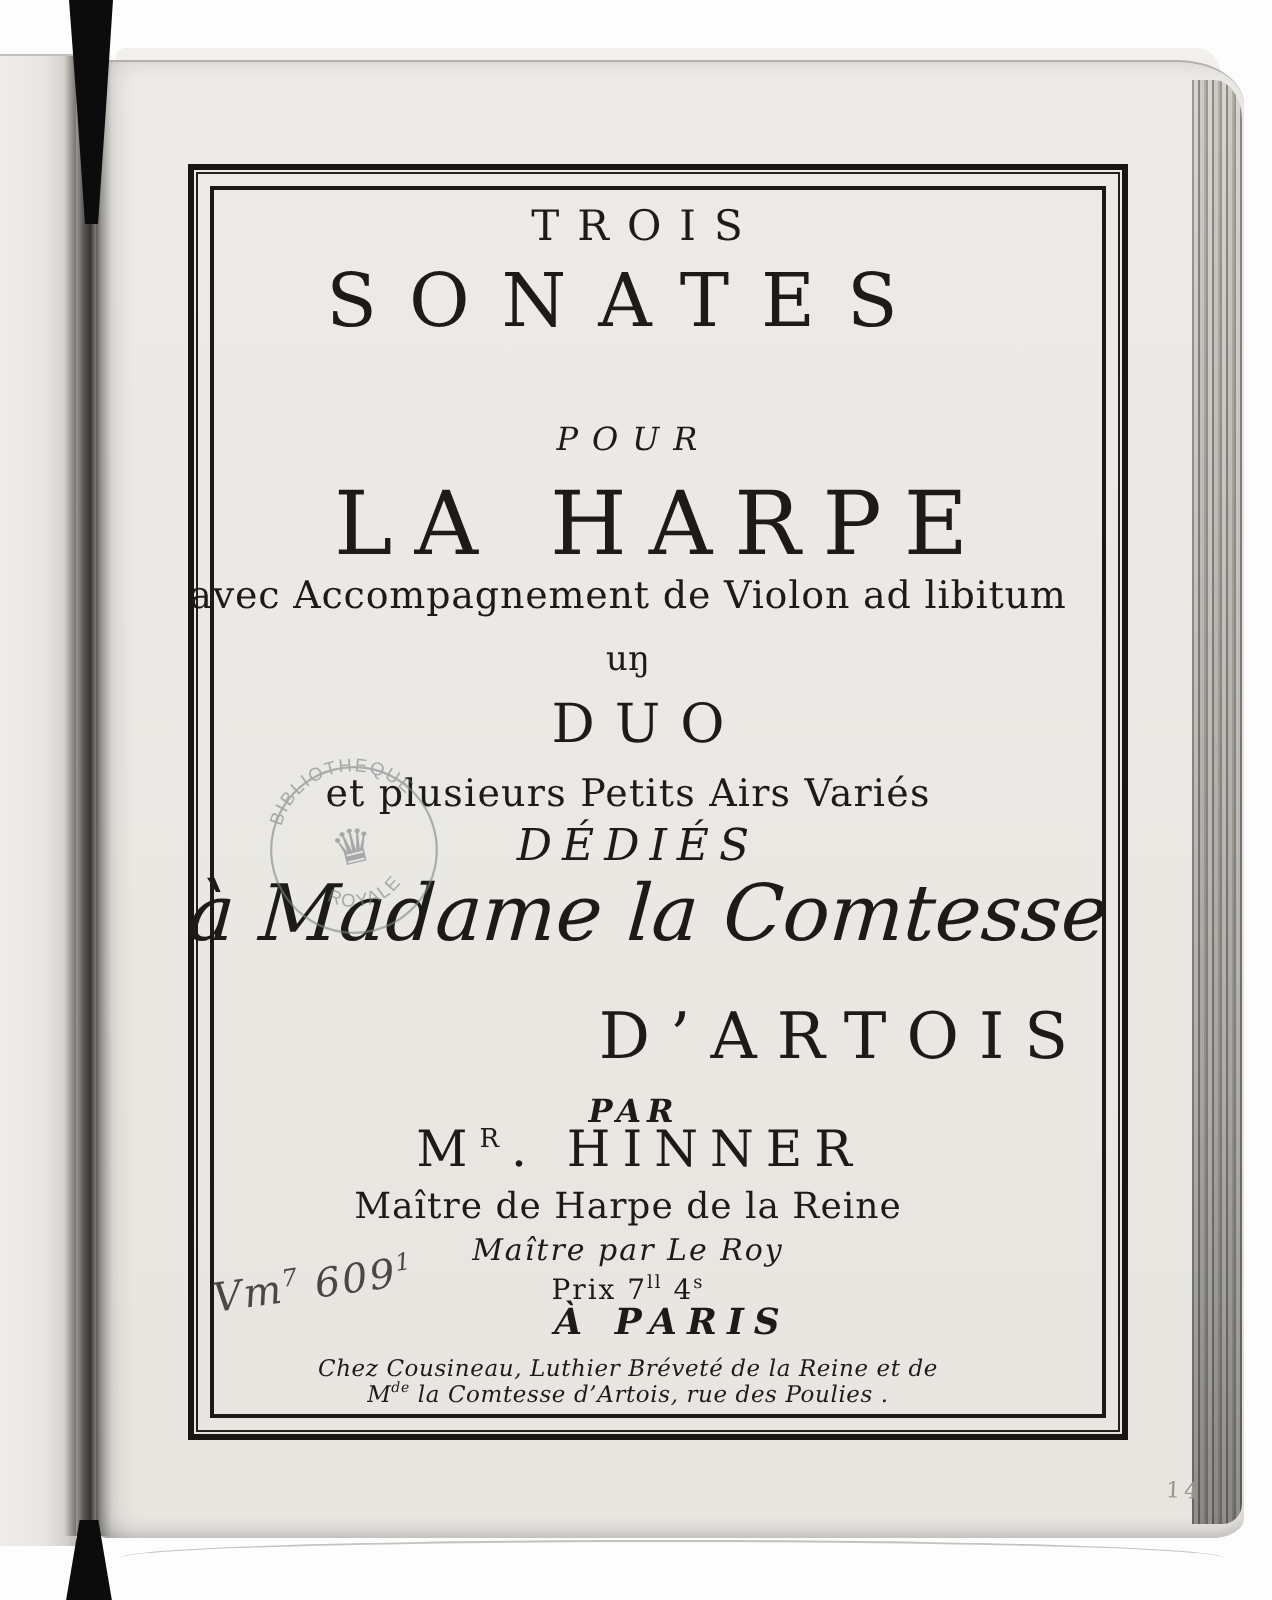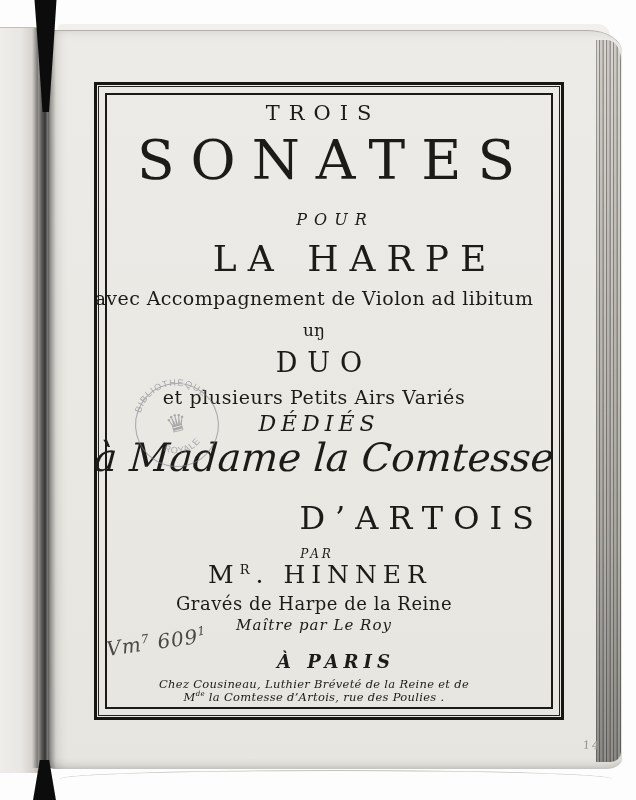--- a/index.html
+++ b/index.html
@@ -34,31 +34,31 @@
 
   
   .frame{position:absolute;left:94px;top:82px;width:464px;height:632px;border:3px solid #181613;}
   .frame2{position:absolute;inset:1px;border:1px solid #24211d;}
   .frame3{position:absolute;inset:8px;border:2px solid #1c1916;}
 
   
   .text-layer{position:absolute;left:94px;top:82px;width:440px;height:632px;}
   .line{position:absolute;left:0;width:100%;text-align:center;line-height:1.05;white-space:nowrap;}
   .l-trois   {top:20px; font-size:21px;letter-spacing:9px; padding-left:9px;}
-  .l-sonates {top:50px; font-size:55px;letter-spacing:16px;padding-left:20px;}
-  .l-pour    {top:130px;font-size:16px;letter-spacing:7px; padding-left:21px;font-style:italic;}
-  .l-harpe   {top:158px;font-size:36px;letter-spacing:11px;padding-left:17px;margin-left:24px;}
+  .l-sonates {top:50px; font-size:37px;letter-spacing:16px;padding-left:0;}
+  .l-pour    {top:130px;font-size:16px;letter-spacing:7px; padding-left:3px;font-style:italic;}
+  .l-harpe   {top:158px;font-size:44px;letter-spacing:11px;padding-left:17px;}
   .l-accomp  {top:207px;font-size:19px;letter-spacing:.4px;}
   .l-un      {top:240px;font-size:17px;}
   .l-duo     {top:267px;font-size:27px;letter-spacing:10px;padding-left:10px;}
   .l-airs    {top:306px;font-size:19px;letter-spacing:.6px;}
   .l-dedies  {top:330px;font-size:22px;letter-spacing:5px;padding-left:5px;font-style:italic;}
   .l-script  {top:356px;font-size:39px;font-style:italic;transform:skewX(-4deg);}
   .l-dartois {top:420px;font-size:32px;letter-spacing:10px;padding-left:10px;text-align:right;}
-  .l-par     {top:466px;font-size:12px;letter-spacing:3px;padding-left:3px;font-style:italic;}
+  .l-par     {top:466px;font-size:16px;letter-spacing:3px;padding-left:3px;font-style:italic;font-weight:bold;}
   .l-hinner  {top:480px;font-size:25px;letter-spacing:6px;padding-left:6px;}
   .l-hinner sup{font-size:13px;}
   .l-maitre  {top:513px;font-size:18px;letter-spacing:.5px;}
   .l-graves  {top:536px;font-size:15px;font-style:italic;letter-spacing:1px;}
   .l-prix    {top:556px;font-size:14px;letter-spacing:1px;}
   .l-prix sup{font-size:9px;}
   .l-paris   {top:571px;font-size:18px;letter-spacing:5px;padding-left:22px;font-style:italic;font-weight:bold;}
   .l-impr1   {top:596px;font-size:11.5px;font-style:italic;letter-spacing:.3px;}
   .l-impr2   {top:609px;font-size:11.5px;font-style:italic;letter-spacing:.3px;}
   .l-impr2 sup{font-size:7px;}
@@ -104,22 +104,23 @@
     <div class="line l-harpe">LA HARPE</div>
     <div class="line l-accomp">avec Accompagnement de Violon ad libitum</div>
     <div class="line l-un">uŋ</div>
     <div class="line l-airs">et plusieurs Petits Airs Variés</div>
     <div class="line l-duo">DUO</div>
     <div class="line l-dedies">DÉDIÉS</div>
     <div class="line l-script">à Madame la Comtesse</div>
     <div class="line l-dartois">D’ARTOIS</div>
     <div class="line l-par">PAR</div>
     <div class="line l-hinner"><span>M</span><sup>R</sup><span>. HINNER</span></div>
-    <div class="line l-maitre">Gravés de Harpe de la Reine</div>
+    <div class="line l-maitre">Maître de Harpe de la Reine</div>
     <div class="line l-graves">Maître par Le Roy</div>
+    <div class="line l-prix"><span>Prix 7</span><sup>ll</sup><span> 4</span><sup>s</sup></div>
     <div class="line l-paris">À PARIS</div>
     <div class="line l-impr2"><span>M</span><sup>de</sup><span> la Comtesse d’Artois, rue des Poulies .</span></div>
     <div class="line l-impr1">Chez Cousineau, Luthier Bréveté de la Reine et de</div>
   </div>
 
   <svg class="stamp" viewBox="0 0 100 100">
     <defs>
       <path id="arcTop" d="M 11,56 A 40,40 0 1 1 89,56"></path>
       <path id="arcBot" d="M 20,60 A 32,32 0 0 0 80,60"></path>
     </defs>

